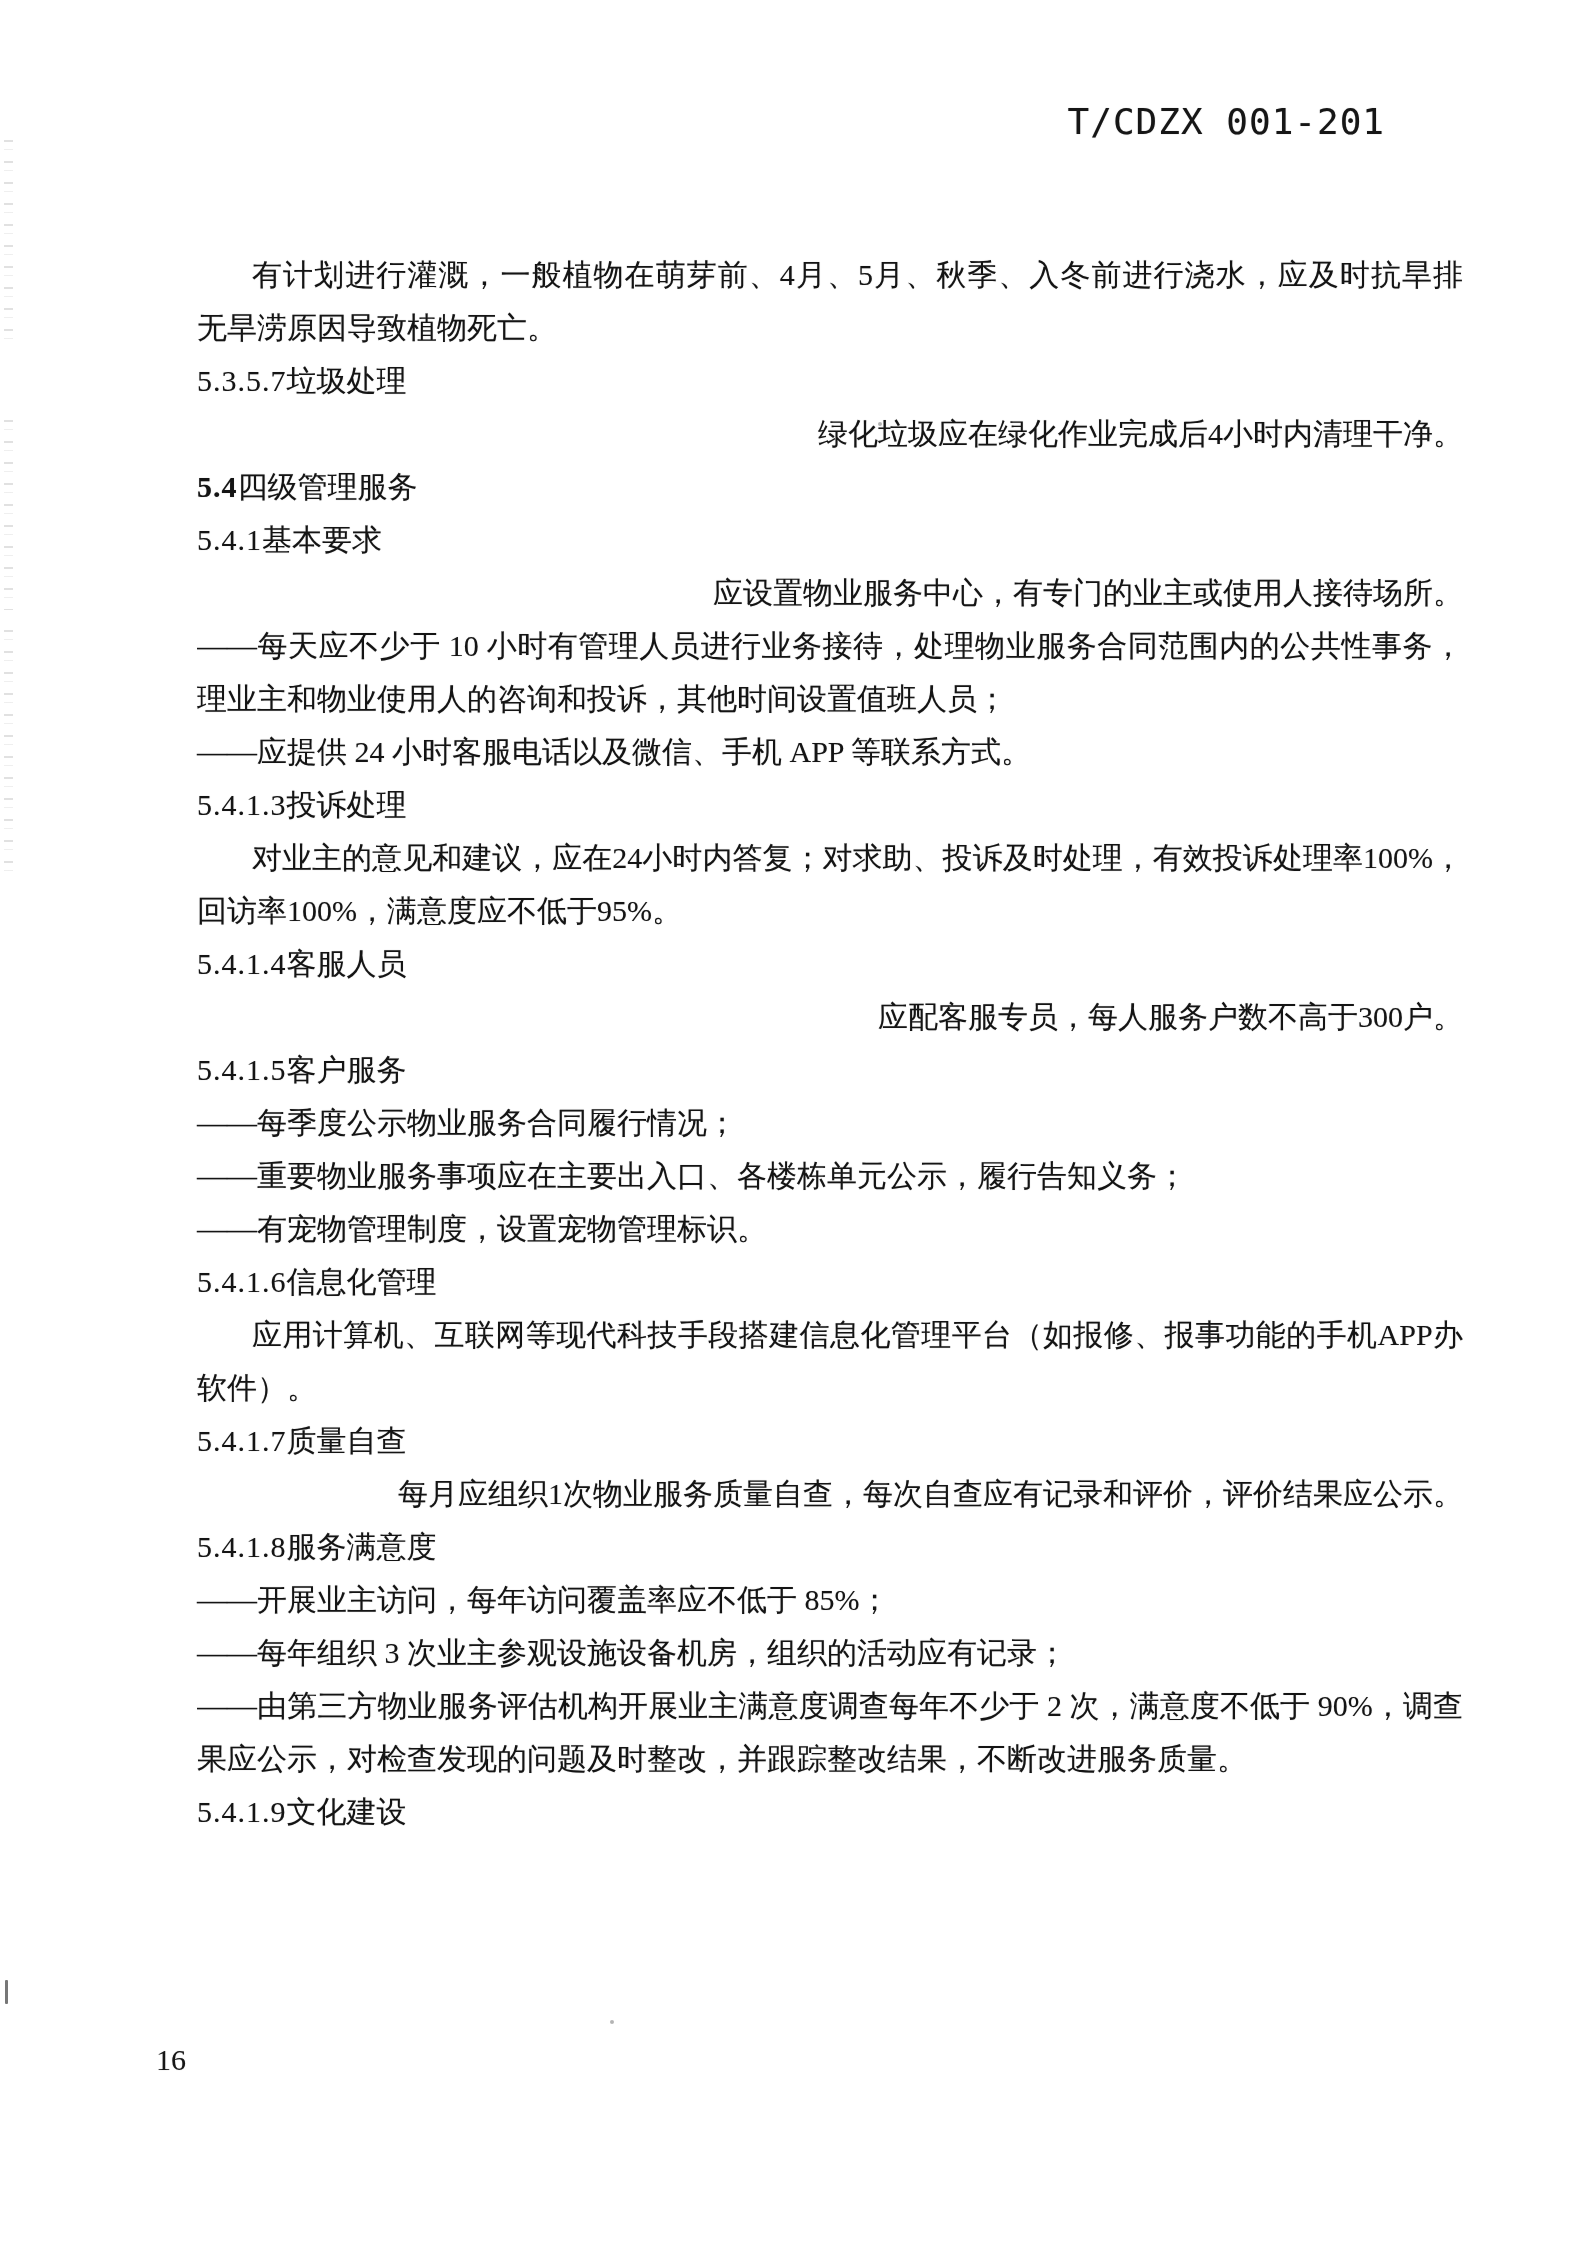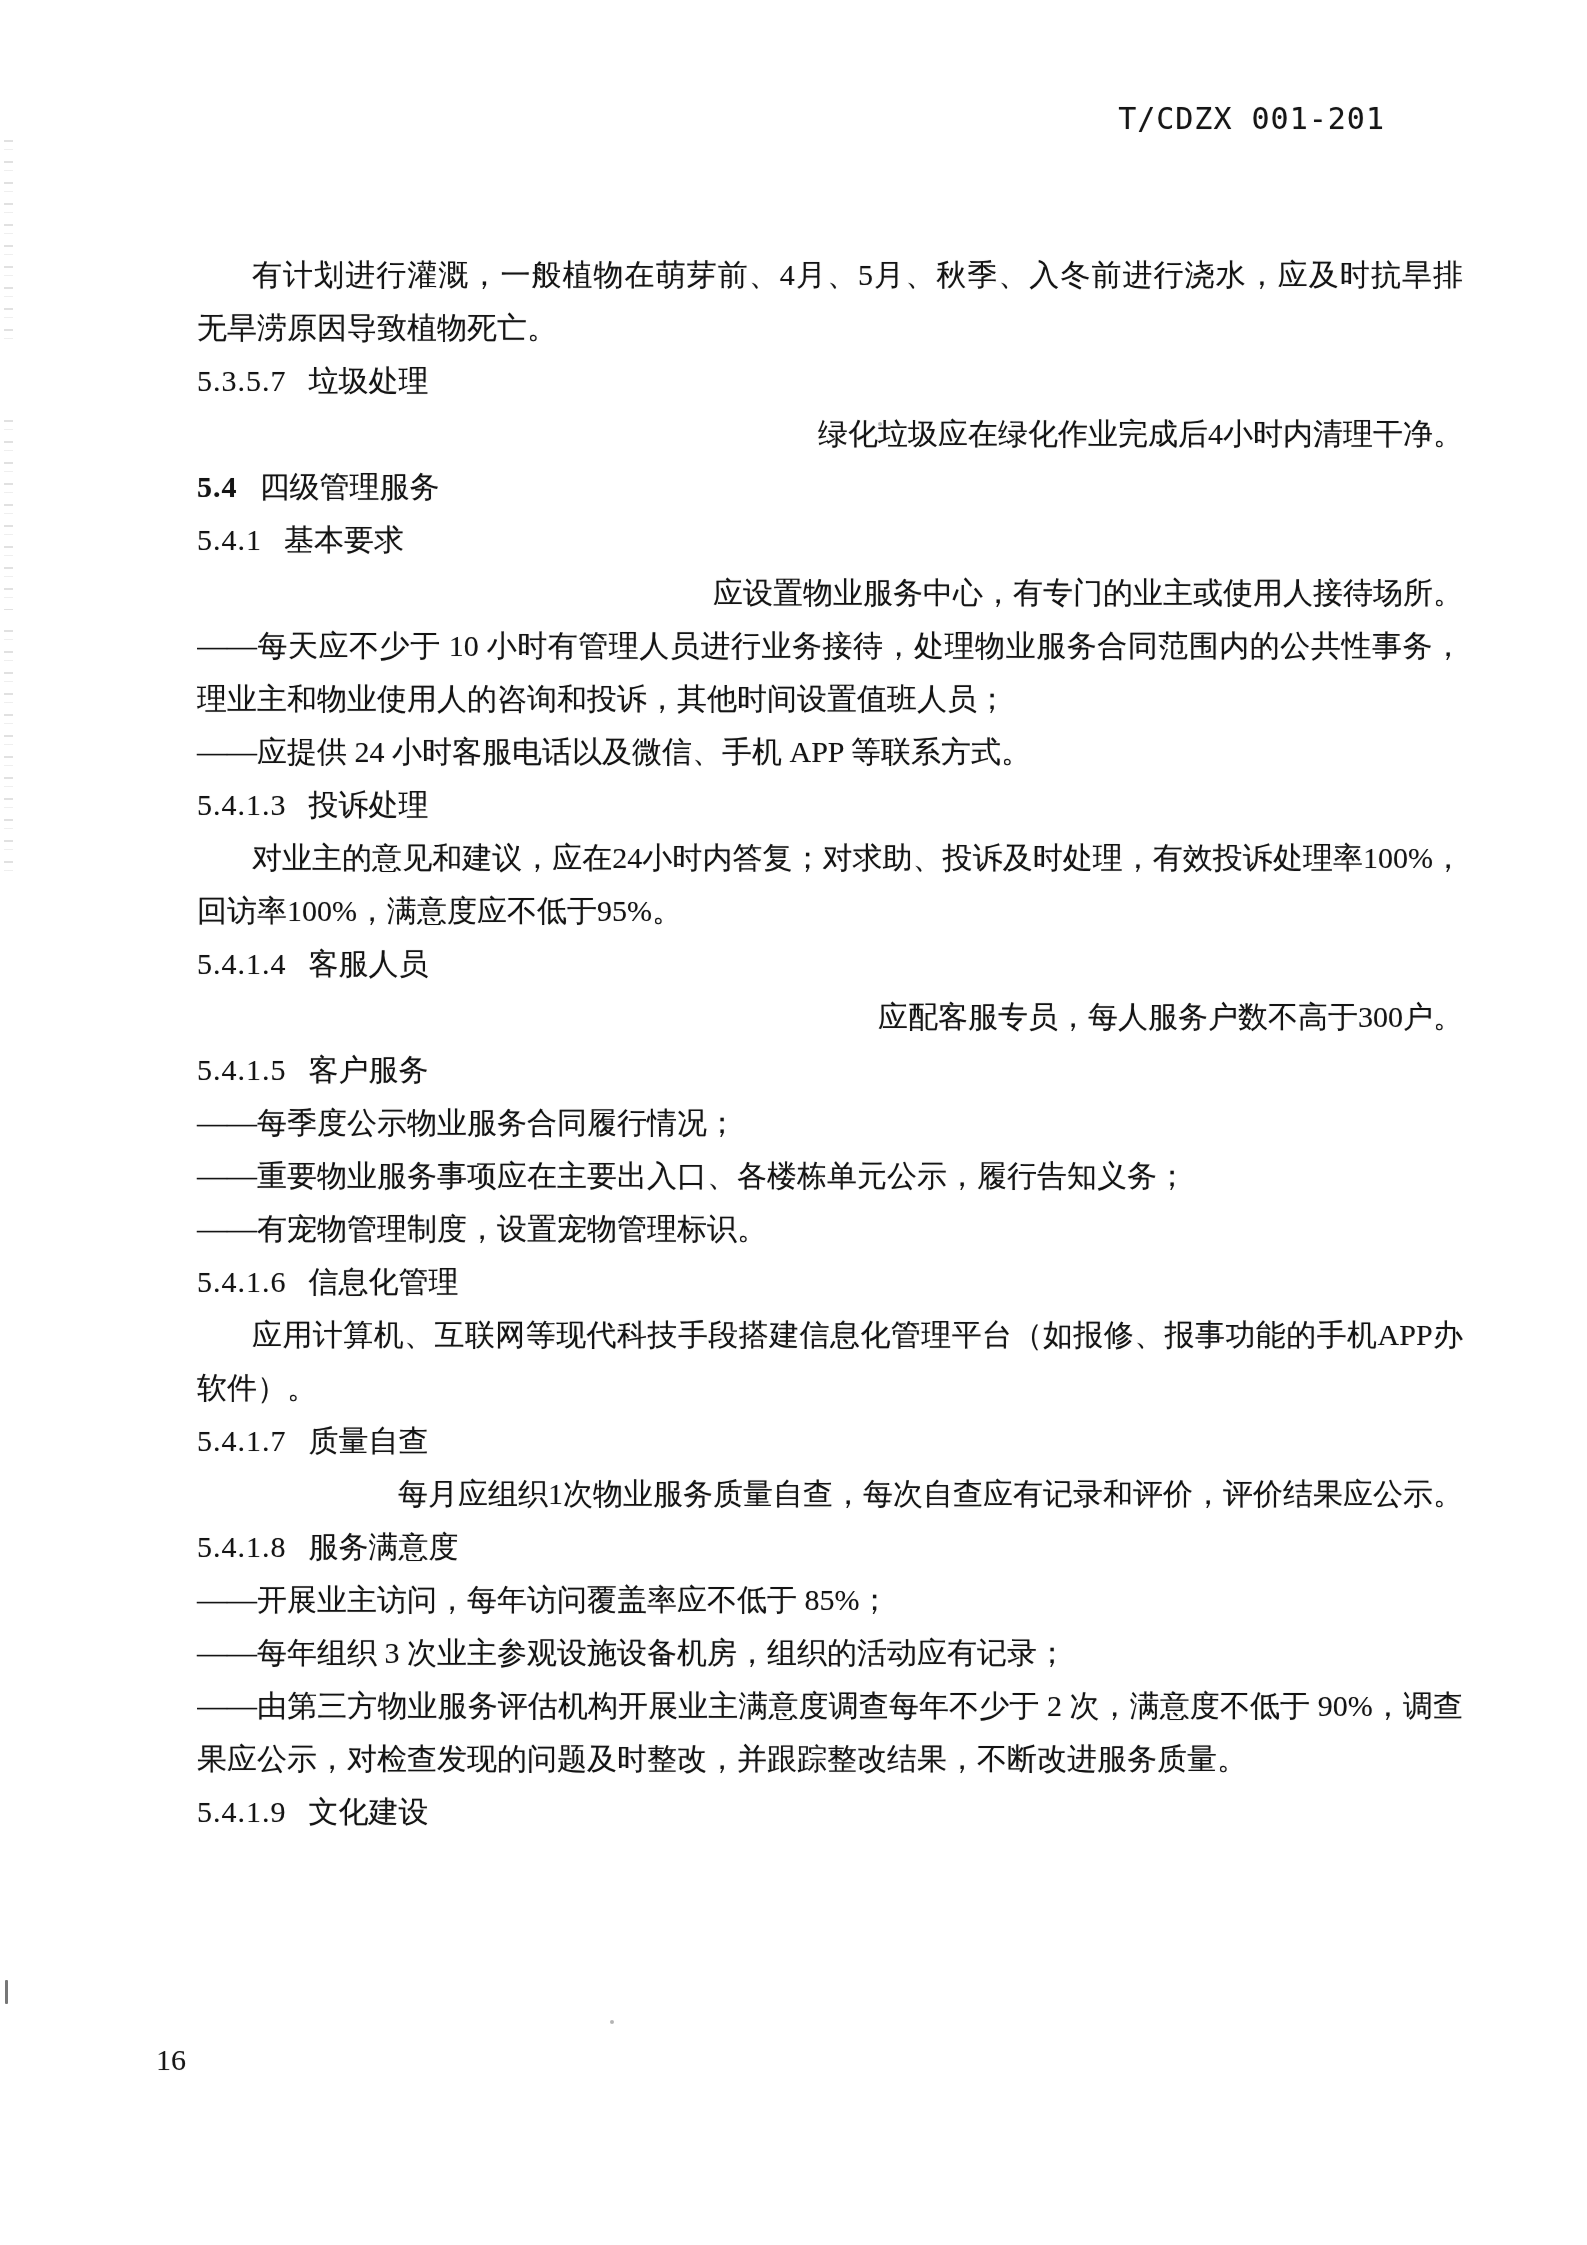--- a/index.html
+++ b/index.html
@@ -10,40 +10,40 @@
     font-family:"Liberation Serif","DejaVu Serif",serif;
     color:#141414;
     overflow:hidden;
   }
   .page{position:absolute;inset:0;background:#fff;}
   
   .std-code{
     position:absolute;
     top:101px;right:202px;
     font-family:"DejaVu Sans Mono","Liberation Mono",monospace;
-    font-size:30px;letter-spacing:1px;
+    font-size:36px;letter-spacing:1px;
     color:#161616;
     text-shadow:0 0 1px rgba(0,0,0,.35);
   }
   
   .doc-body{
     position:absolute;
     left:197px;top:248px;
     width:1266px;
   }
   .line{
     font-size:30px;
     line-height:53px;
     height:53px;
     white-space:nowrap;
     text-shadow:0 0 1px rgba(0,0,0,.30);
   }
   .line.indent{padding-left:55px;text-align:right;}
   .line.full{white-space:normal;text-align:justify;text-align-last:justify;height:53px;overflow:hidden;}
-  .h-num{margin-right:22px;letter-spacing:1px;}
+  .h-num{letter-spacing:1px;}
   .h-num.bold{font-weight:bold;}
   
   .page-num{
     position:absolute;
     left:156px;top:2040px;
     font-size:30px;line-height:40px;
     color:#161616;
     text-shadow:0 0 1px rgba(0,0,0,.3);
   }
   

